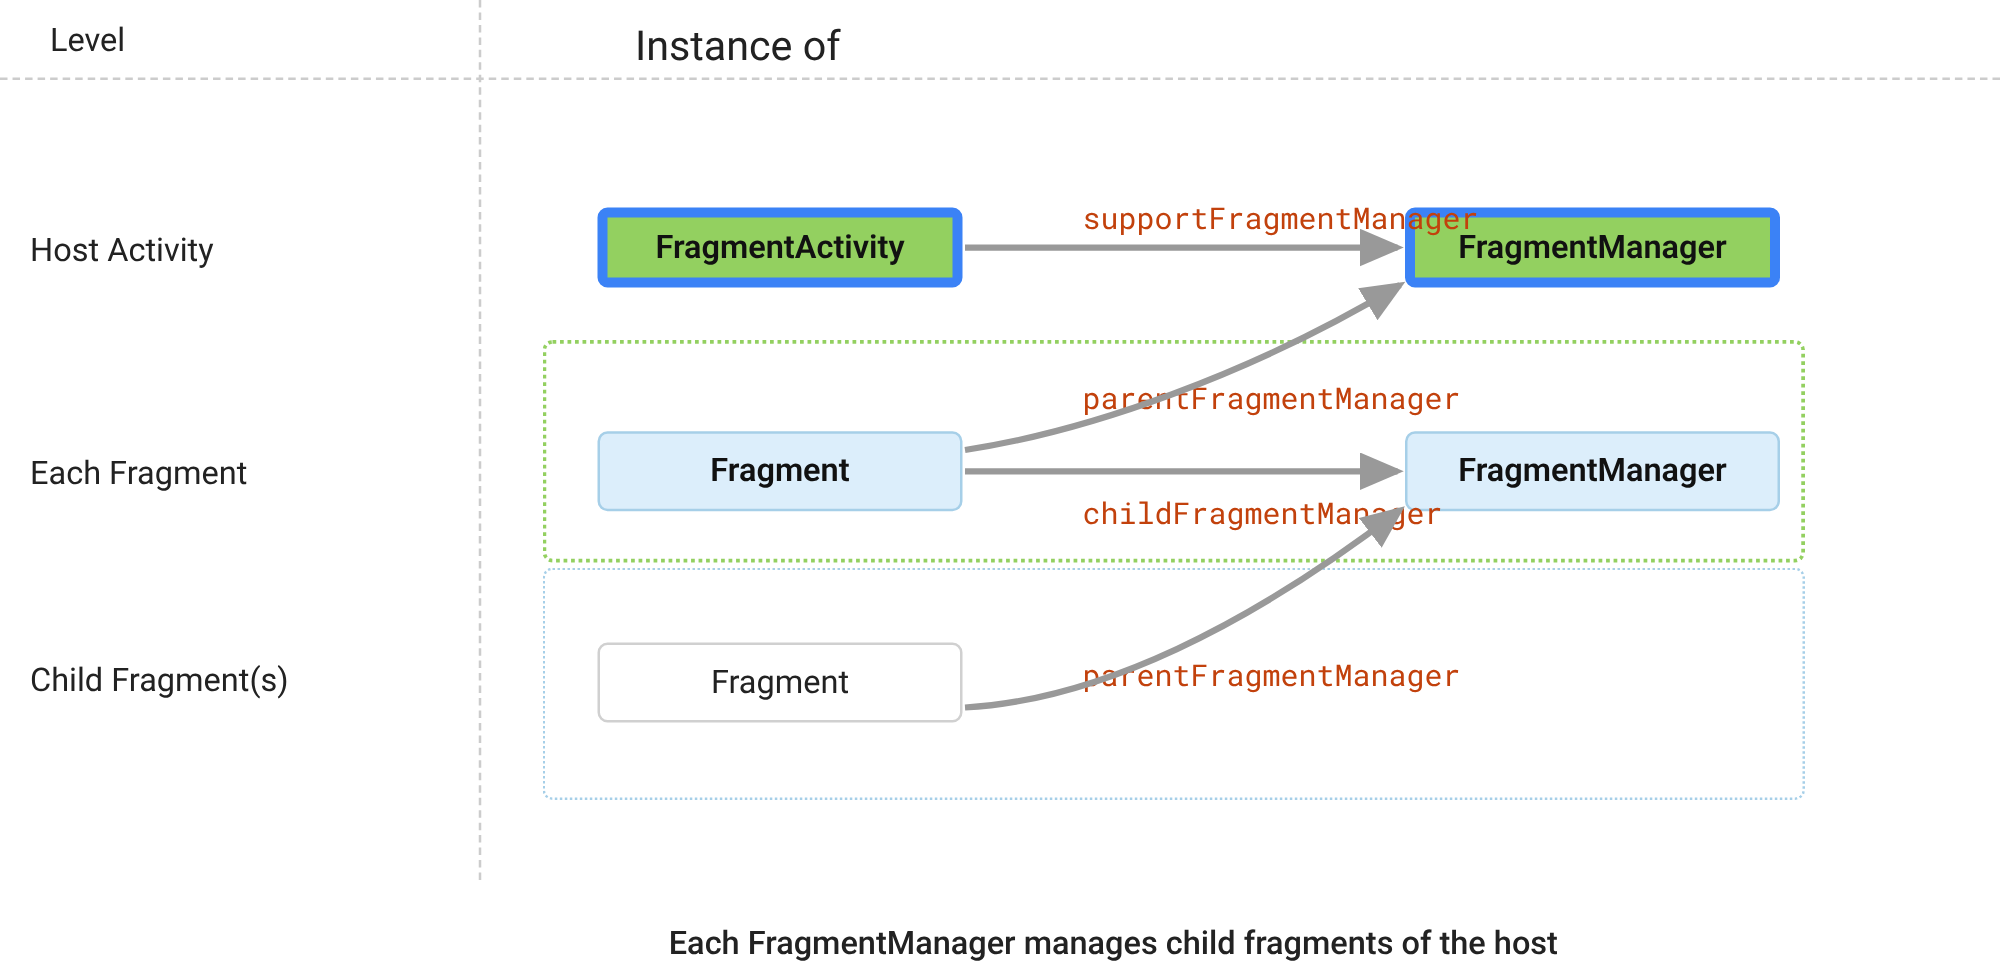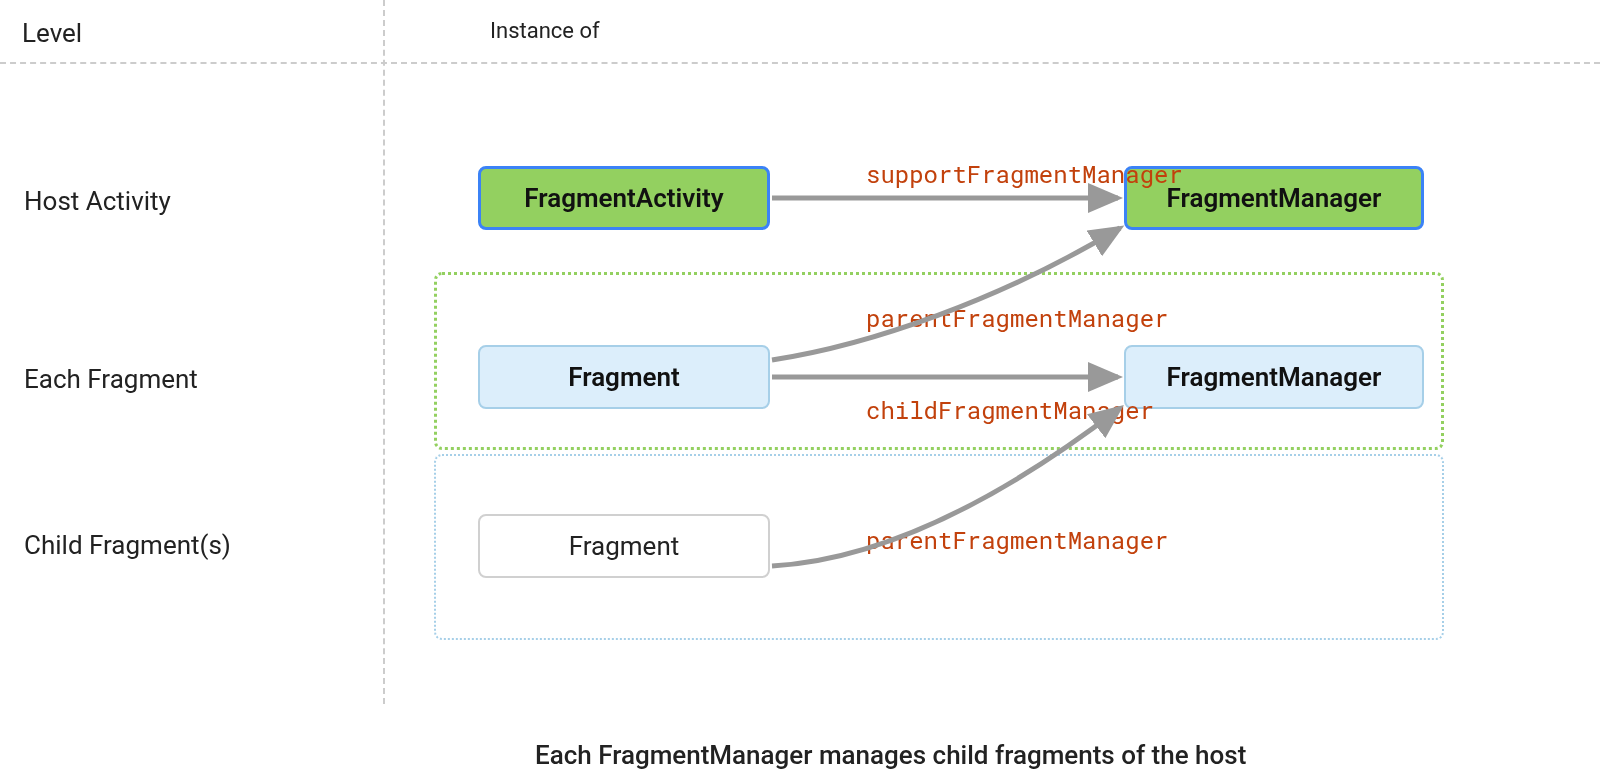--- a/index.html
+++ b/index.html
@@ -7,34 +7,34 @@
     font-family: -apple-system, BlinkMacSystemFont, "Segoe UI", Roboto, Arial, sans-serif;
     background: #fff;
     width: 1600px;
     height: 774px;
     position: relative;
     overflow: hidden;
   }
   .header-row {
     position: absolute;
     top: 18px;
-    left: 0; right: 0;
+    left: 18px; right: 0;
     height: 40px;
     padding-left: 44px;
   }
   .header-level {
     position: absolute;
     left: 22px;
     font-size: 26px;
     color: #222;
   }
   .header-instance {
     position: absolute;
     left: 490px;
-    font-size: 22px;
+    font-size: 33px;
     color: #222;
   }
   .header-fm {
     position: absolute;
     right: 150px;
     font-size: 26px;
     color: #222;
   }
   .top-divider {
     position: absolute;
@@ -62,21 +62,21 @@
     position: absolute;
     border-radius: 8px;
     display: flex;
     align-items: center;
     justify-content: center;
     font-size: 26px;
     height: 64px;
   }
   .box-green {
     background: #93d060;
-    border: 3px solid #3b82f6;
+    border: 8px solid #3b82f6;
     font-weight: 600;
     color: #111;
   }
   .box-blue {
     background: #dceefb;
     border: 2px solid #a6cfe8;
     font-weight: 600;
     color: #111;
   }
   .box-plain {

